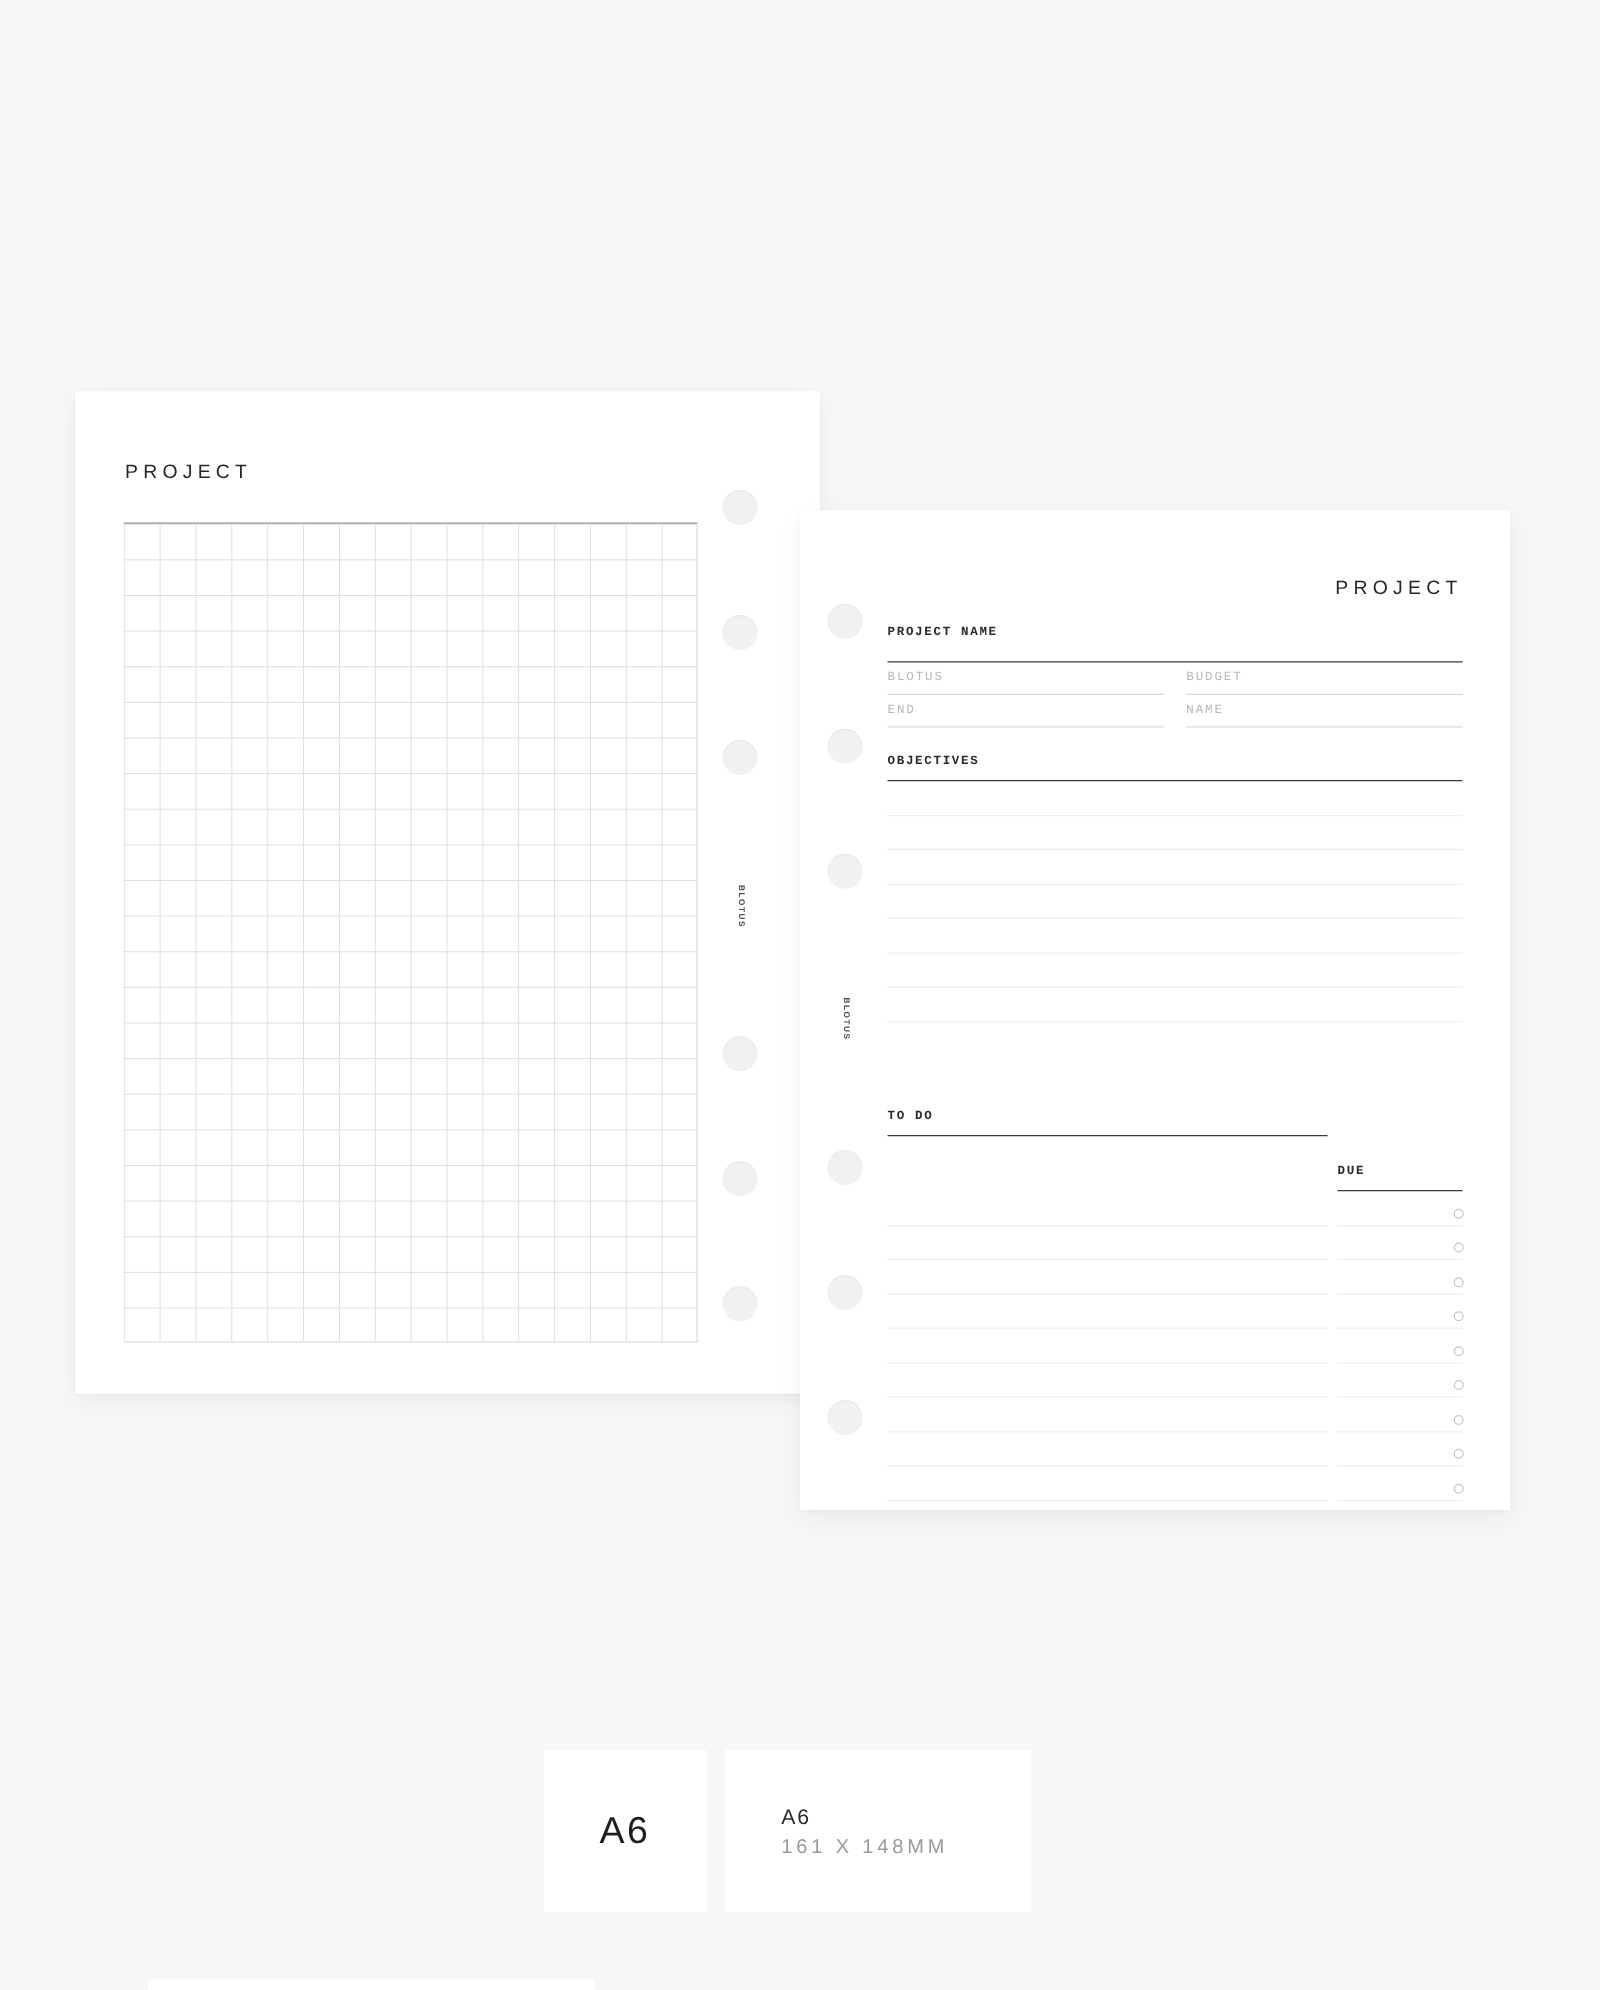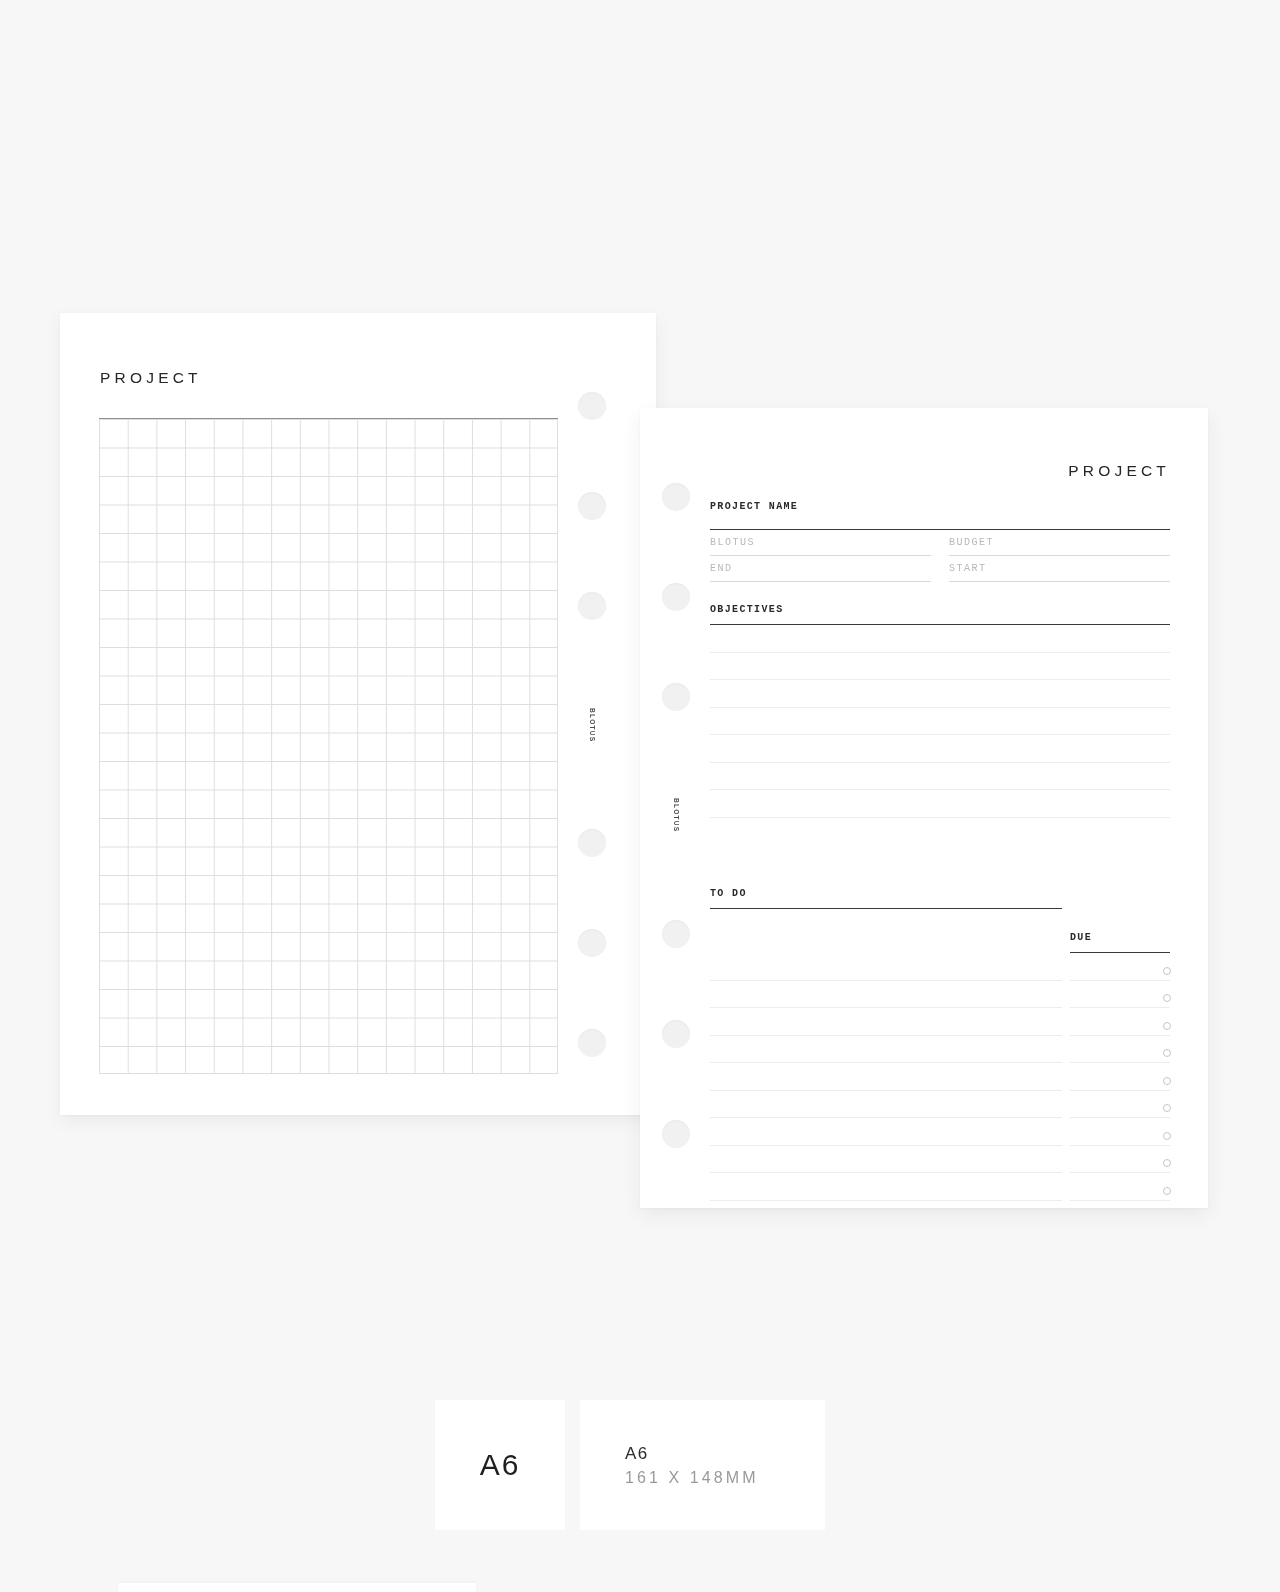--- a/index.html
+++ b/index.html
@@ -255,21 +255,21 @@
           <div class="rule-mid"></div>
         </div>
       </div>
 
       <div class="two-col">
         <div class="sub-field">
           <span class="fld-label light">END</span>
           <div class="rule-mid"></div>
         </div>
         <div class="sub-field">
-          <span class="fld-label light">START</span>
+          <span class="fld-label light">NAME</span>
           <div class="rule-mid"></div>
         </div>
       </div>
 
       <div class="two-col sec-head">
         <div>
           <span class="fld-label">OBJECTIVES</span>
           <div class="rule-dark"></div>
           <div class="obj-lines">
             <div class="rule-light"></div>

